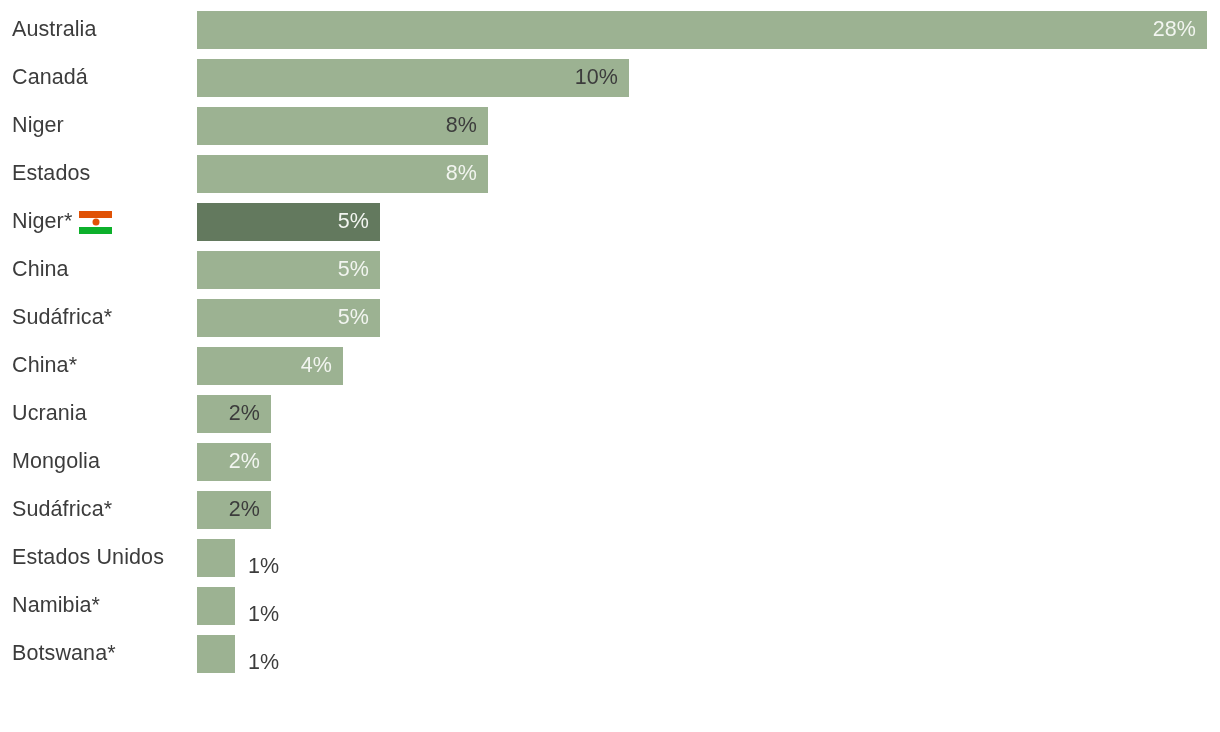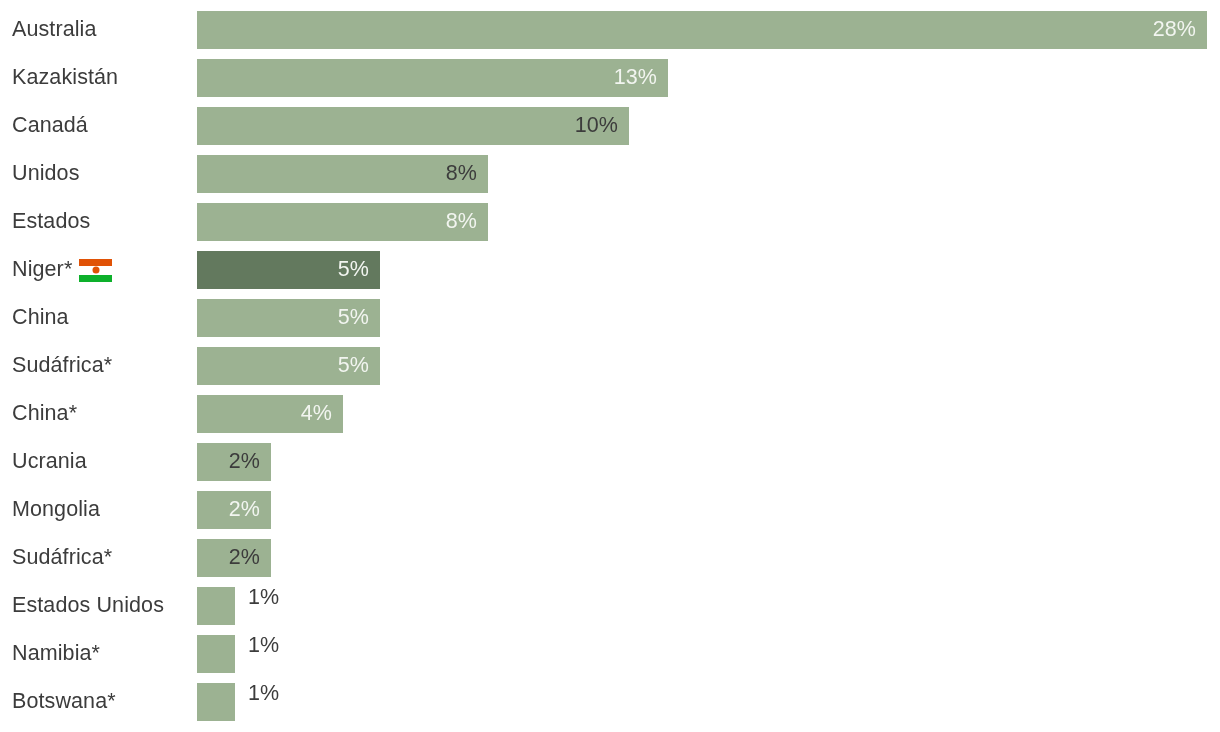--- a/index.html
+++ b/index.html
@@ -86,21 +86,21 @@
     border-radius: 50%;
     background: #e05206;
   }
 
   .bar-area {
     position: absolute;
     left: 197px;
     top: 5px;
     height: 38px;
     display: flex;
-    align-items: flex-start;
+    align-items: flex-end;
   }
 
   .bar {
     height: 38px;
     background: #9cb292;
     display: flex;
     align-items: center;
     justify-content: flex-end;
     box-sizing: border-box;
     padding-right: 11px;
@@ -136,41 +136,31 @@
           <span class="cat-name">Australia</span>
         </div>
         <div class="bar-area">
           <div class="bar" style="width: 1010px;">
             <span class="bar-value inside-light">28%</span>
           </div>
         </div>
       </div>
       <div class="row">
         <div class="cat-label">
-          <span class="cat-name">Kazakistán</span>
-        </div>
-        <div class="bar-area">
-          <div class="bar" style="width: 471px;">
-            <span class="bar-value inside-light">13%</span>
-          </div>
-        </div>
-      </div>
-      <div class="row">
-        <div class="cat-label">
           <span class="cat-name">Canadá</span>
         </div>
         <div class="bar-area">
           <div class="bar" style="width: 432px;">
             <span class="bar-value inside-dark">10%</span>
           </div>
         </div>
       </div>
       <div class="row">
         <div class="cat-label">
-          <span class="cat-name">Unidos</span>
+          <span class="cat-name">Niger</span>
         </div>
         <div class="bar-area">
           <div class="bar" style="width: 291px;">
             <span class="bar-value inside-dark">8%</span>
           </div>
         </div>
       </div>
       <div class="row">
         <div class="cat-label">
           <span class="cat-name">Estados</span>

